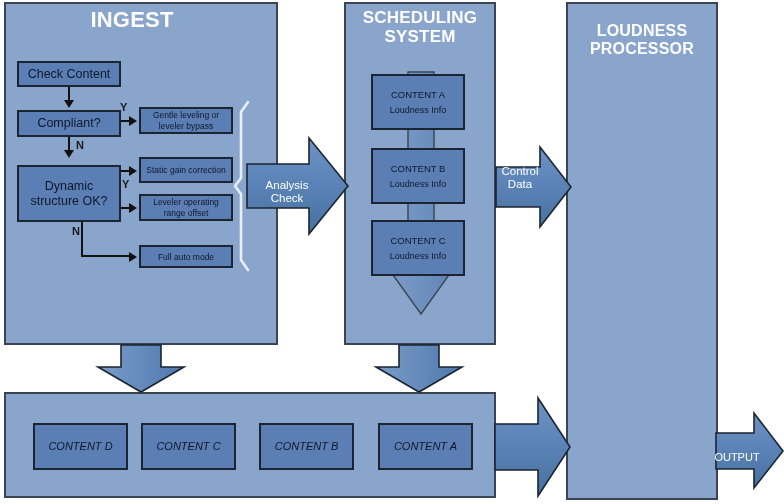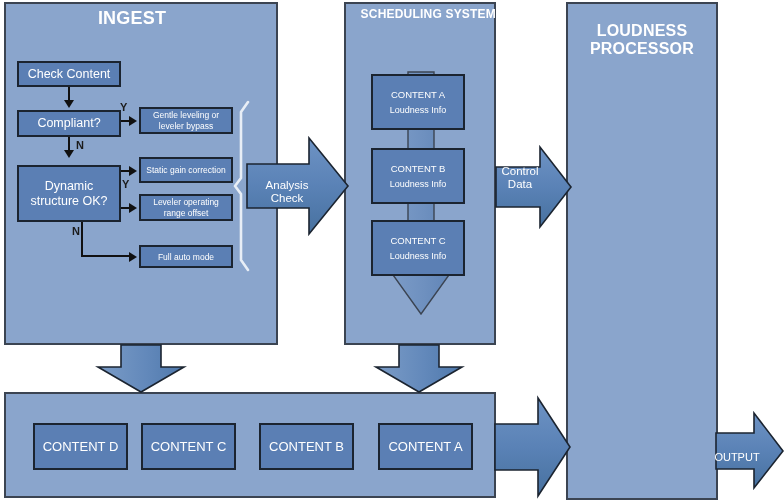--- a/index.html
+++ b/index.html
@@ -5,25 +5,25 @@
   html,body{margin:0;padding:0;background:#ffffff;}
   body{width:784px;height:504px;overflow:hidden;
        font-family:"Liberation Sans","DejaVu Sans",sans-serif;}
   #stage{position:relative;width:784px;height:504px;background:#fff;}
 
   
   .panel{position:absolute;background:#8aa5cc;border:2px solid #3b4452;box-sizing:border-box;}
   .panel-title{position:absolute;left:0;right:0;text-align:center;color:#ffffff;
                font-weight:bold;letter-spacing:.2px;line-height:1.12;}
   .node{position:absolute;background:#5b7fb4;border:2px solid #1b2430;box-sizing:border-box;
-        color:#ffffff;display:flex;align-items:center;justify-content:center;text-align:center;
+        color:#0f172a;display:flex;align-items:center;justify-content:center;text-align:center;
         line-height:1.18;padding:7px 2px;}
   .node.lg{font-size:12.5px;}
   .node.sm{font-size:8.5px;}
-  .node.md{font-size:13px;}
+  .node.md{font-size:11px;font-style:italic;}
   .flag{position:absolute;color:#1b1b1b;font-weight:bold;font-size:11px;}
 
   
   .vline{position:absolute;background:#111;width:2px;}
   .hline{position:absolute;background:#111;height:2px;}
   .ah-down{position:absolute;width:0;height:0;border-left:5px solid transparent;
            border-right:5px solid transparent;border-top:8px solid #111;}
   .ah-right{position:absolute;width:0;height:0;border-top:5px solid transparent;
             border-bottom:5px solid transparent;border-left:8px solid #111;}
 
@@ -36,21 +36,21 @@
   
   .bracket{position:absolute;}
 </style>
 </head>
 <body>
 
 <div id="stage">
 
   <div class="panel" style="left:4px;top:2px;width:274px;height:343px;">
   </div>
-  <div class="panel-title" style="left:4px;top:8px;width:256px;font-size:18px;">INGEST</div>
+  <div class="panel-title" style="left:4px;top:8px;width:256px;font-size:22px;">INGEST</div>
 
   <div class="bracket svgwrap" style="left:232px;top:100px;">
     <svg width="18" height="172" viewBox="0 0 18 172">
       <path d="M16 2 L9 12 L9 78 L3 86 L9 94 L9 160 L16 170" fill="none" stroke="#e8eef6" stroke-width="2.6" stroke-linecap="round" stroke-linejoin="round"></path>
     </svg>
   </div>
 
   <div class="node lg" style="left:17px;top:61px;width:104px;height:26px;">Check Content</div>
 
   <div class="node lg" style="left:17px;top:110px;width:104px;height:27px;">Compliant?</div>
@@ -82,21 +82,21 @@
   <div class="hline" style="left:121px;top:207px;width:9px;"></div>
   <div class="ah-right" style="left:129px;top:203px;"></div>
   <div class="flag" style="left:122px;top:178px;">Y</div>
 
   <div class="vline" style="left:81px;top:222px;height:35px;"></div>
   <div class="hline" style="left:81px;top:255px;width:49px;"></div>
   <div class="ah-right" style="left:129px;top:252px;"></div>
   <div class="flag" style="left:72px;top:225px;">N</div>
 
   <div class="panel" style="left:344px;top:2px;width:152px;height:343px;"></div>
-  <div class="panel-title" style="left:344px;top:8px;width:152px;font-size:12px;text-align:right;">SCHEDULING SYSTEM</div>
+  <div class="panel-title" style="left:344px;top:8px;width:152px;font-size:17px;">SCHEDULING SYSTEM</div>
 
   <div class="svgwrap" style="left:386px;top:72px;">
     <svg width="70" height="245" viewBox="0 0 70 245">
       <defs>
         <linearGradient id="tlGrad" x1="0" y1="0" x2="1" y2="0">
           <stop offset="0%" stop-color="#7d9dc8"></stop>
           <stop offset="55%" stop-color="#6e90bf"></stop>
           <stop offset="100%" stop-color="#5f83b5"></stop>
         </linearGradient>
       </defs>

